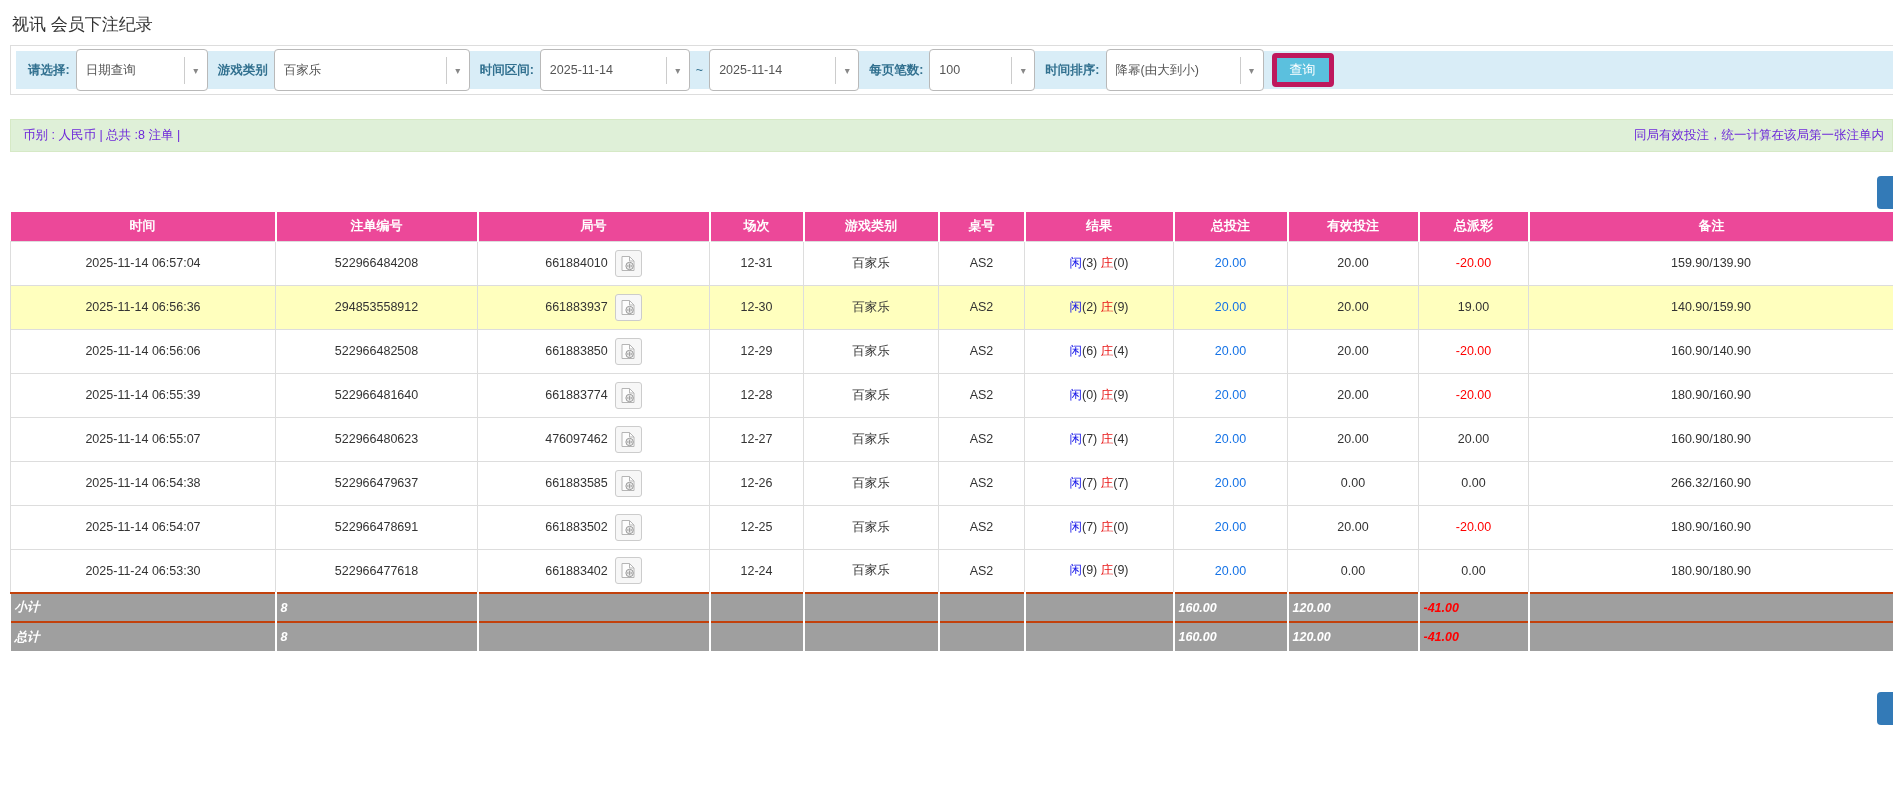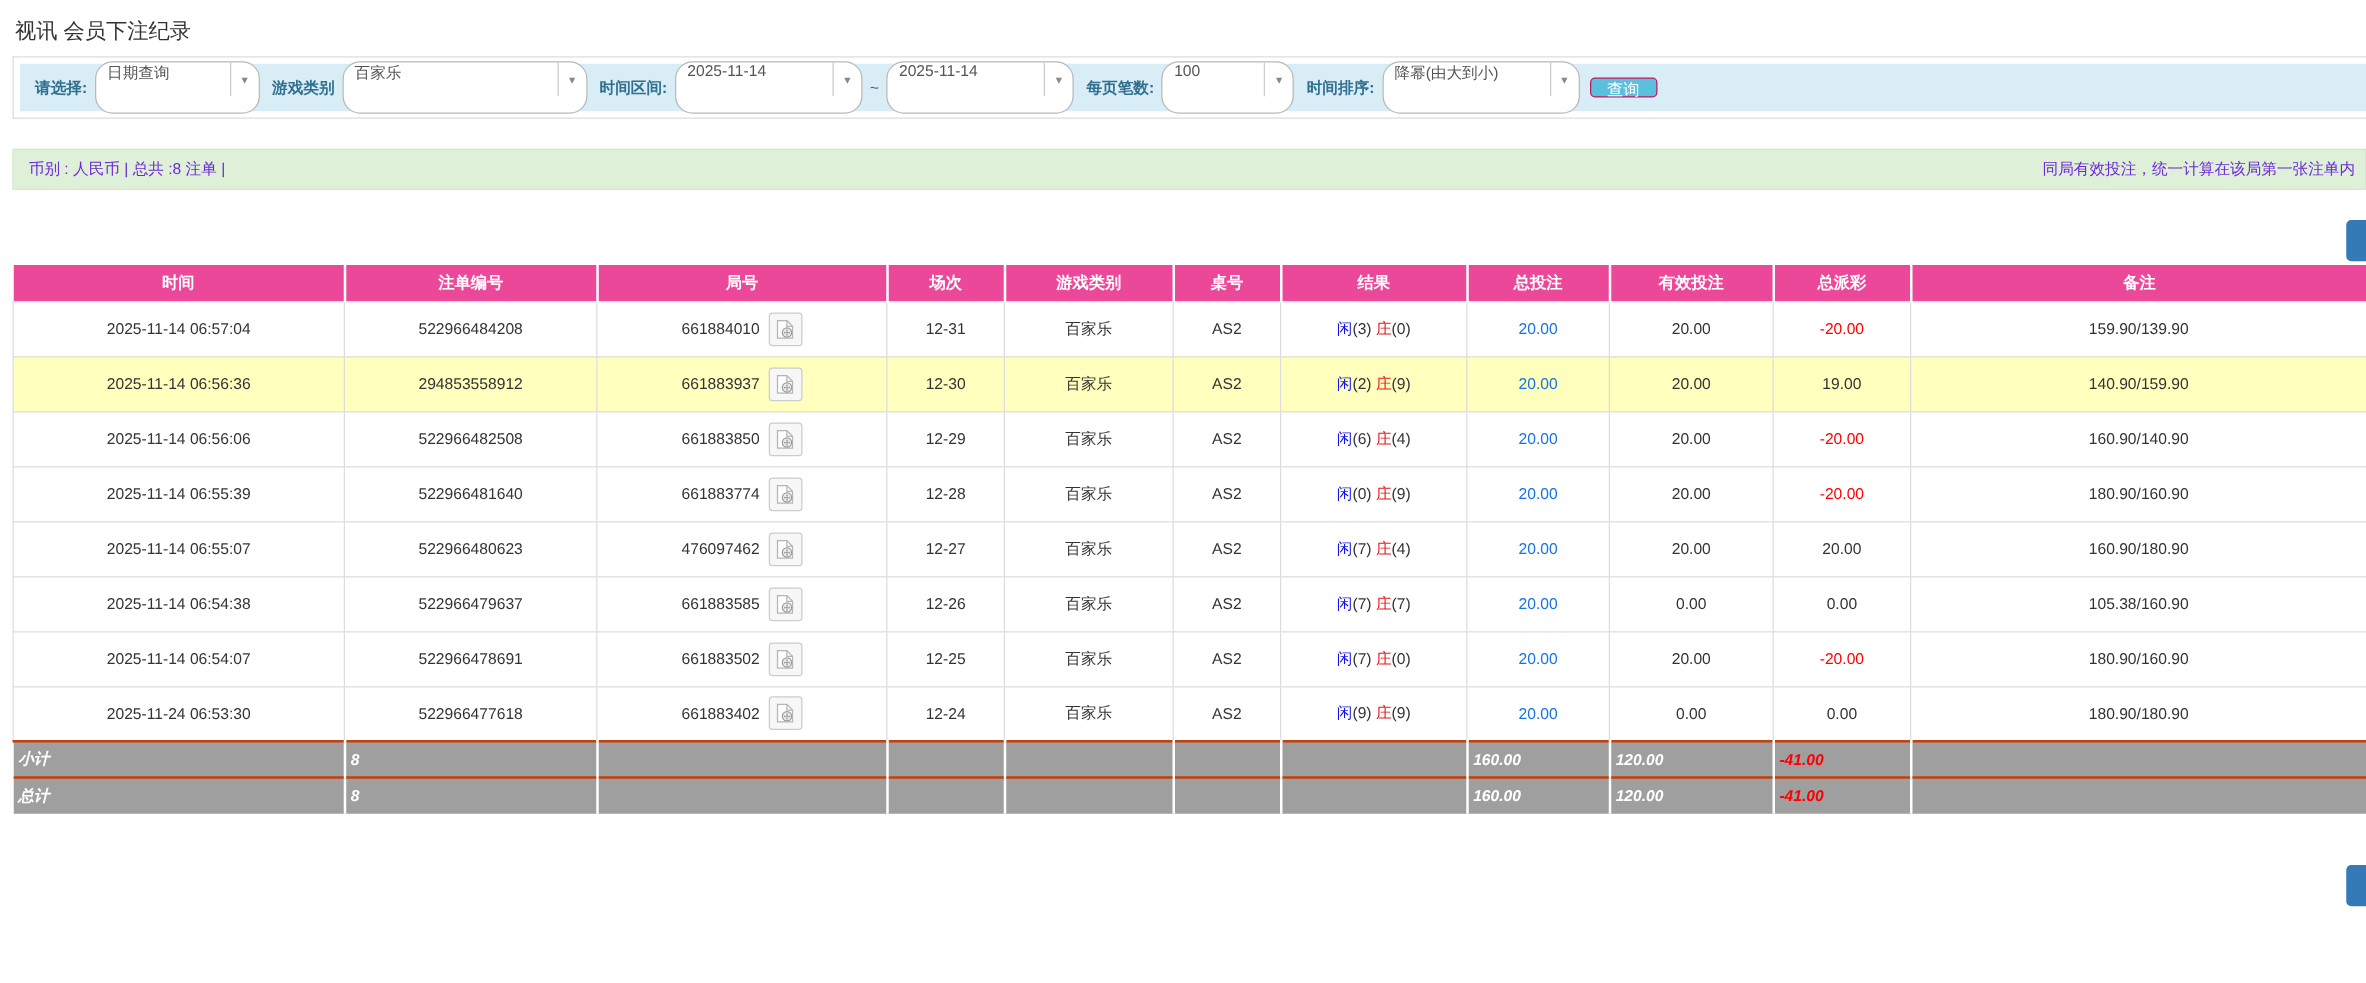--- a/index.html
+++ b/index.html
@@ -8,25 +8,25 @@
     width:1893px; height:786px; overflow:hidden; position:relative;
     background:#fff; font-family:"Liberation Sans", sans-serif; color:#333;
   }
   .page-title { margin:13px 0 0 12px; font-size:17px; font-weight:normal; color:#333; }
 
   
   .filter-panel { margin:9px 0 0 10px; border:1px solid #ddd; border-right:none; background:#fff; padding:5px 0 5px 5px; }
   .filter-bar { background:#d9edf7; height:38px; display:flex; align-items:center; padding:0 10px; font-size:12.5px; white-space:nowrap; }
   .f-label { color:#31708f; font-weight:bold; margin:0 6px 0 10px; }
   .f-label:first-child { margin-left:2px; }
-  .sel { background:#fff; border:1px solid #b9b9b9; border-radius:14px; height:42px; display:inline-flex; align-items:flex-start; justify-content:space-between; padding-left:9px; color:#555; cursor:pointer; }
+  .sel { background:#fff; border:1px solid #b9b9b9; border-radius:4px; height:42px; display:inline-flex; align-items:center; justify-content:space-between; padding-left:9px; color:#555; cursor:pointer; }
   .sel .arrow-box { width:23px; height:27px; border-left:1px solid #ccc; display:flex; align-items:center; justify-content:center; color:#888; font-size:10px; flex:none; margin-left:6px; }
   .w1{width:132px}.w2{width:196px}.w3{width:150px}.w4{width:150px}.w5{width:106px}.w6{width:158px}
   .tilde { color:#31708f; margin:0 6px; }
-  .btn-search { background:#5bc0de; color:#fff; border:1px solid #be185d; border-radius:4px; height:16px; padding:0 13px; font-size:13px; margin-left:8px; cursor:pointer; font-family:inherit; }
+  .btn-search { background:#5bc0de; color:#fff; border:5px solid #be185d; border-radius:4px; height:34px; padding:0 13px; font-size:13px; margin-left:8px; cursor:pointer; font-family:inherit; }
 
   
   .summary-bar { margin:24px 0 0 10px; background:#dff0d8; border:1px solid #d6e9c6; height:33px; display:flex; align-items:center; justify-content:space-between; padding:0 8px 0 12px; font-size:12.5px; }
   .summary-left { color:#6d28d9; }
   .summary-right { color:#6d28d9; }
 
   
   .pager-btn { position:absolute; right:0; width:16px; height:33px; background:#337ab7; border:none; border-radius:4px 0 0 4px; cursor:pointer; padding:0; }
   #pager-top { top:176px; }
   #pager-bottom { top:692px; }
@@ -309,21 +309,21 @@
     <td>12-26</td>
     <td>百家乐</td>
     <td>AS2</td>
     <td>
       <span class="lbl-player">闲</span><span class="res-score">(7)</span>
       <span class="lbl-banker">庄</span><span class="res-score">(7)</span>
     </td>
     <td><a class="bet-link">20.00</a></td>
     <td>0.00</td>
     <td class="payout">0.00</td>
-    <td>105.38/160.90</td>
+    <td>266.32/160.90</td>
   </tr>
       <tr>
     <td>2025-11-14 06:54:07</td>
     <td>522966478691</td>
     <td>
       <span class="round-wrap">
         <span>661883502</span>
         <button class="vid-btn">
           <svg width="16" height="17" viewBox="0 0 16 17" aria-hidden="true">
             <path d="M2 1.5 H9.5 L14 6 V15.5 H2 Z" fill="#fdfdfd" stroke="#b5b5b5" stroke-width="1"></path>

